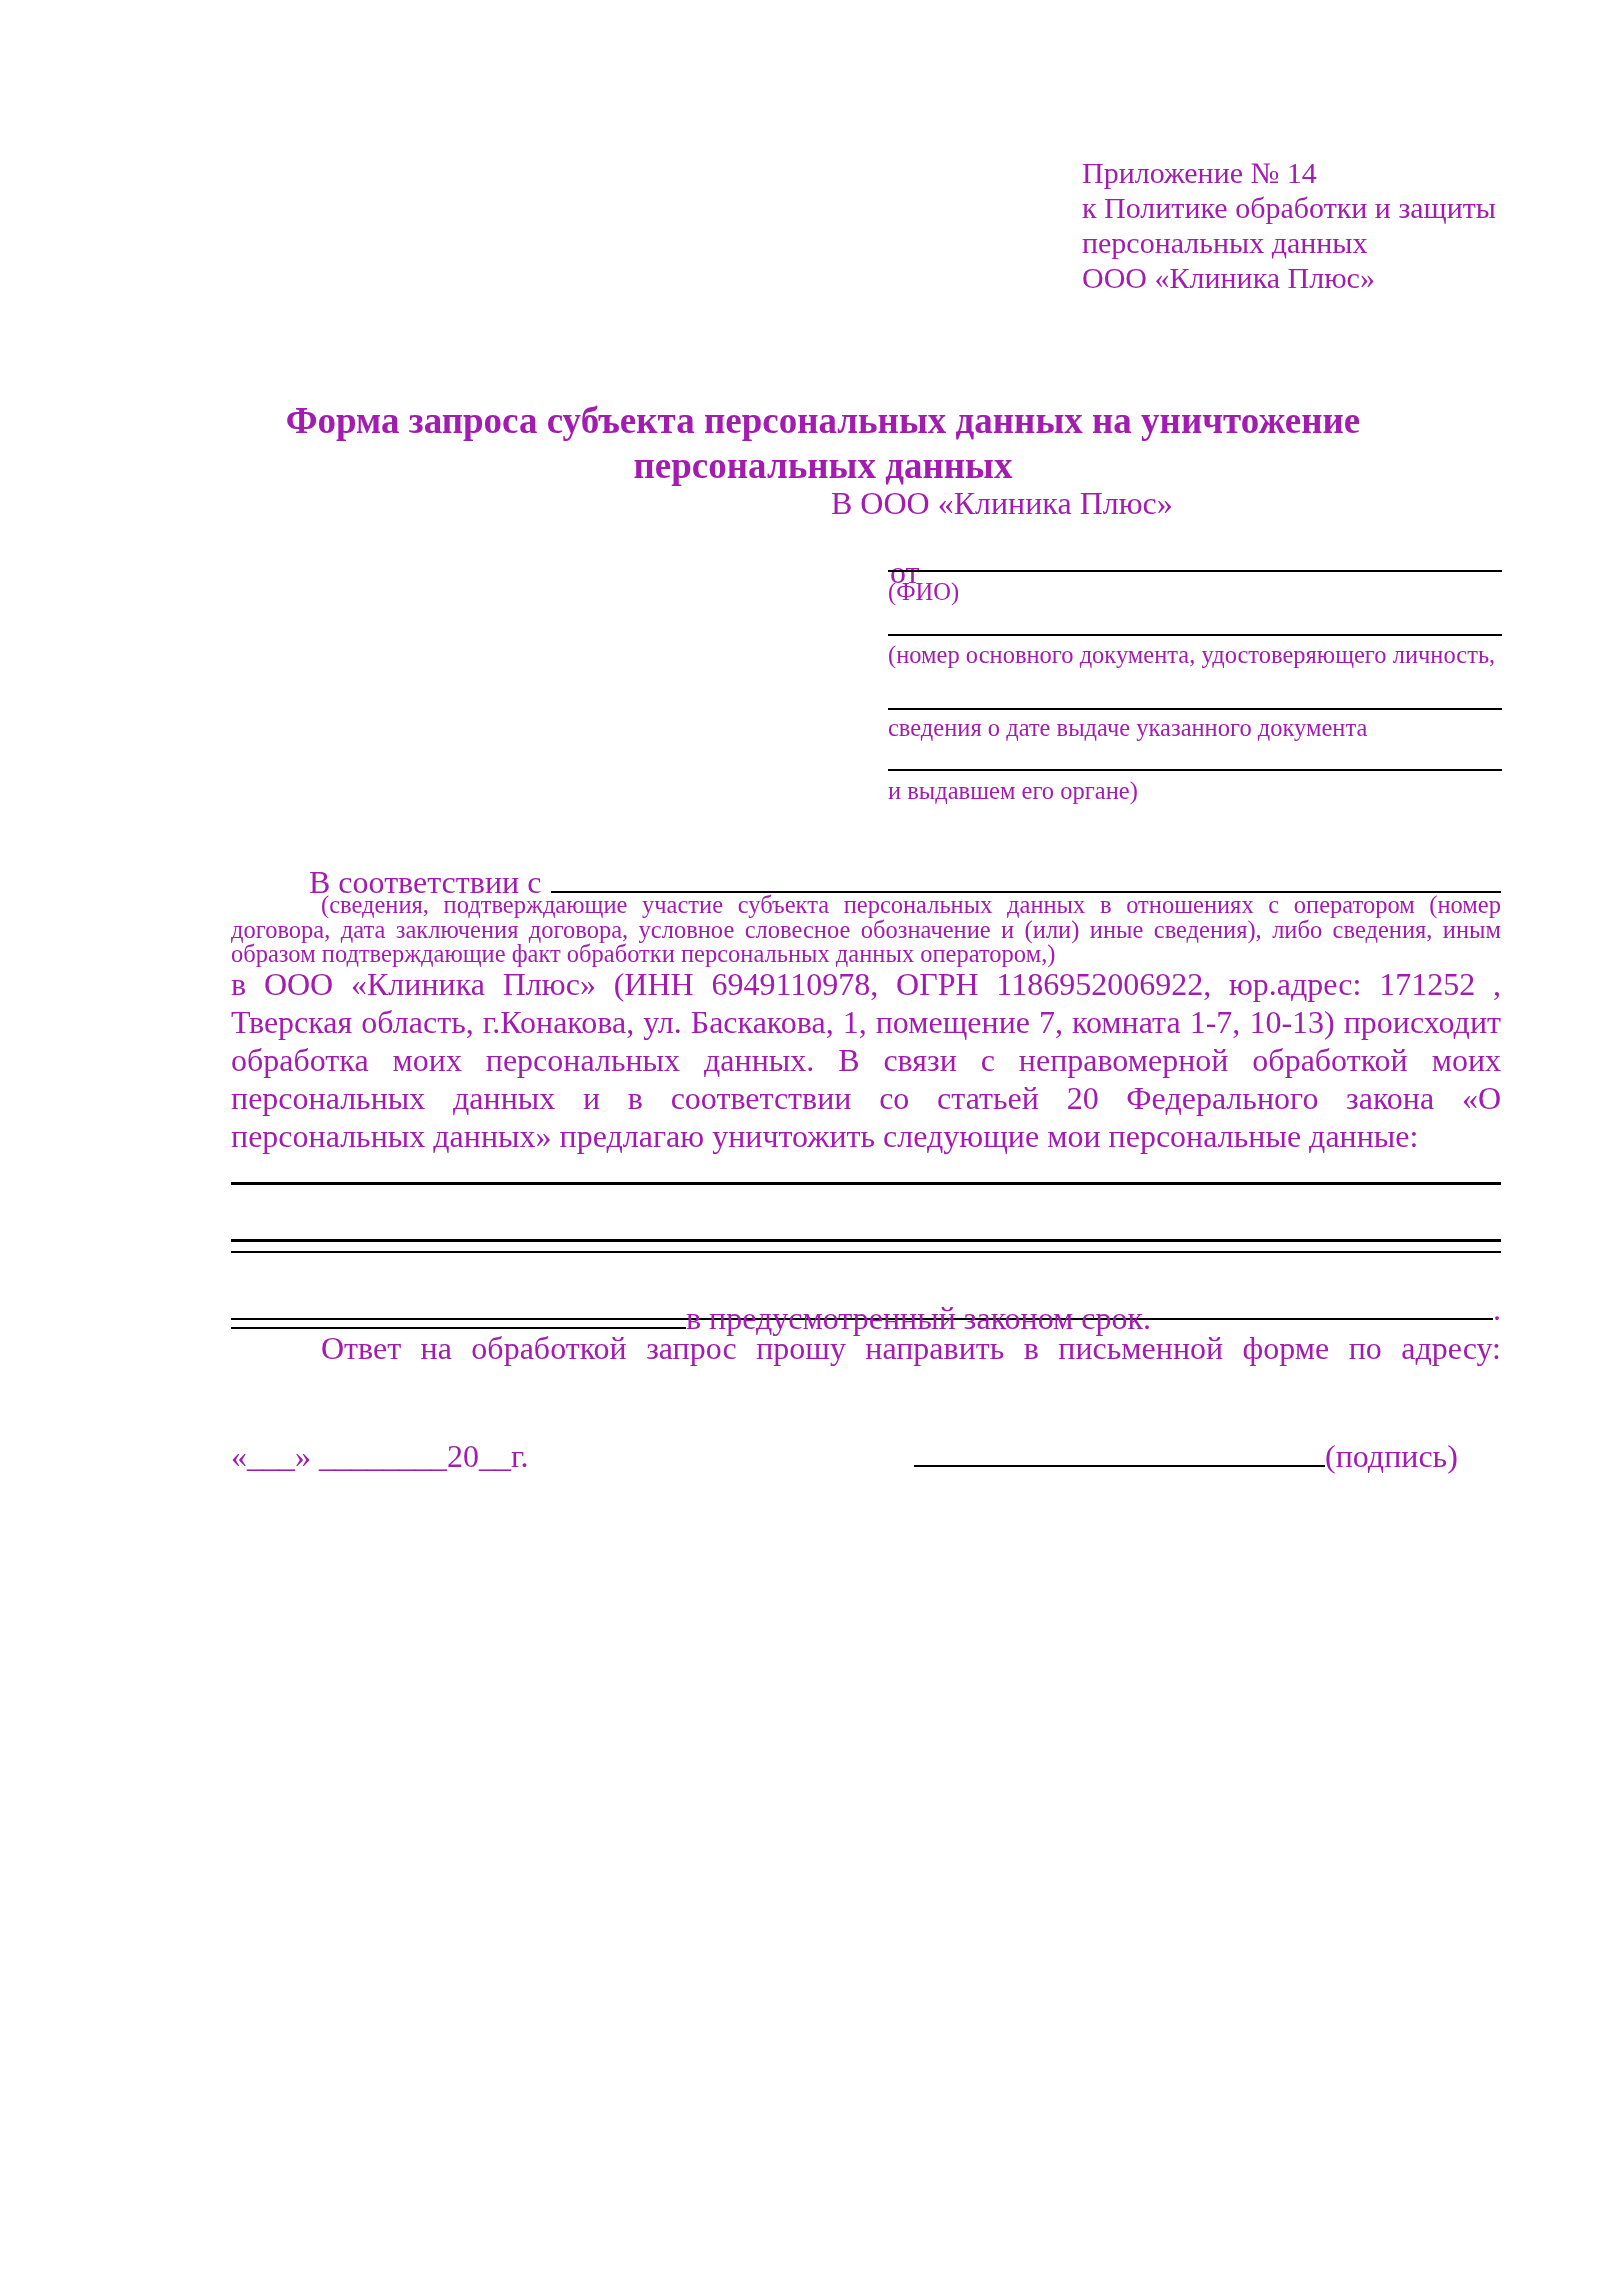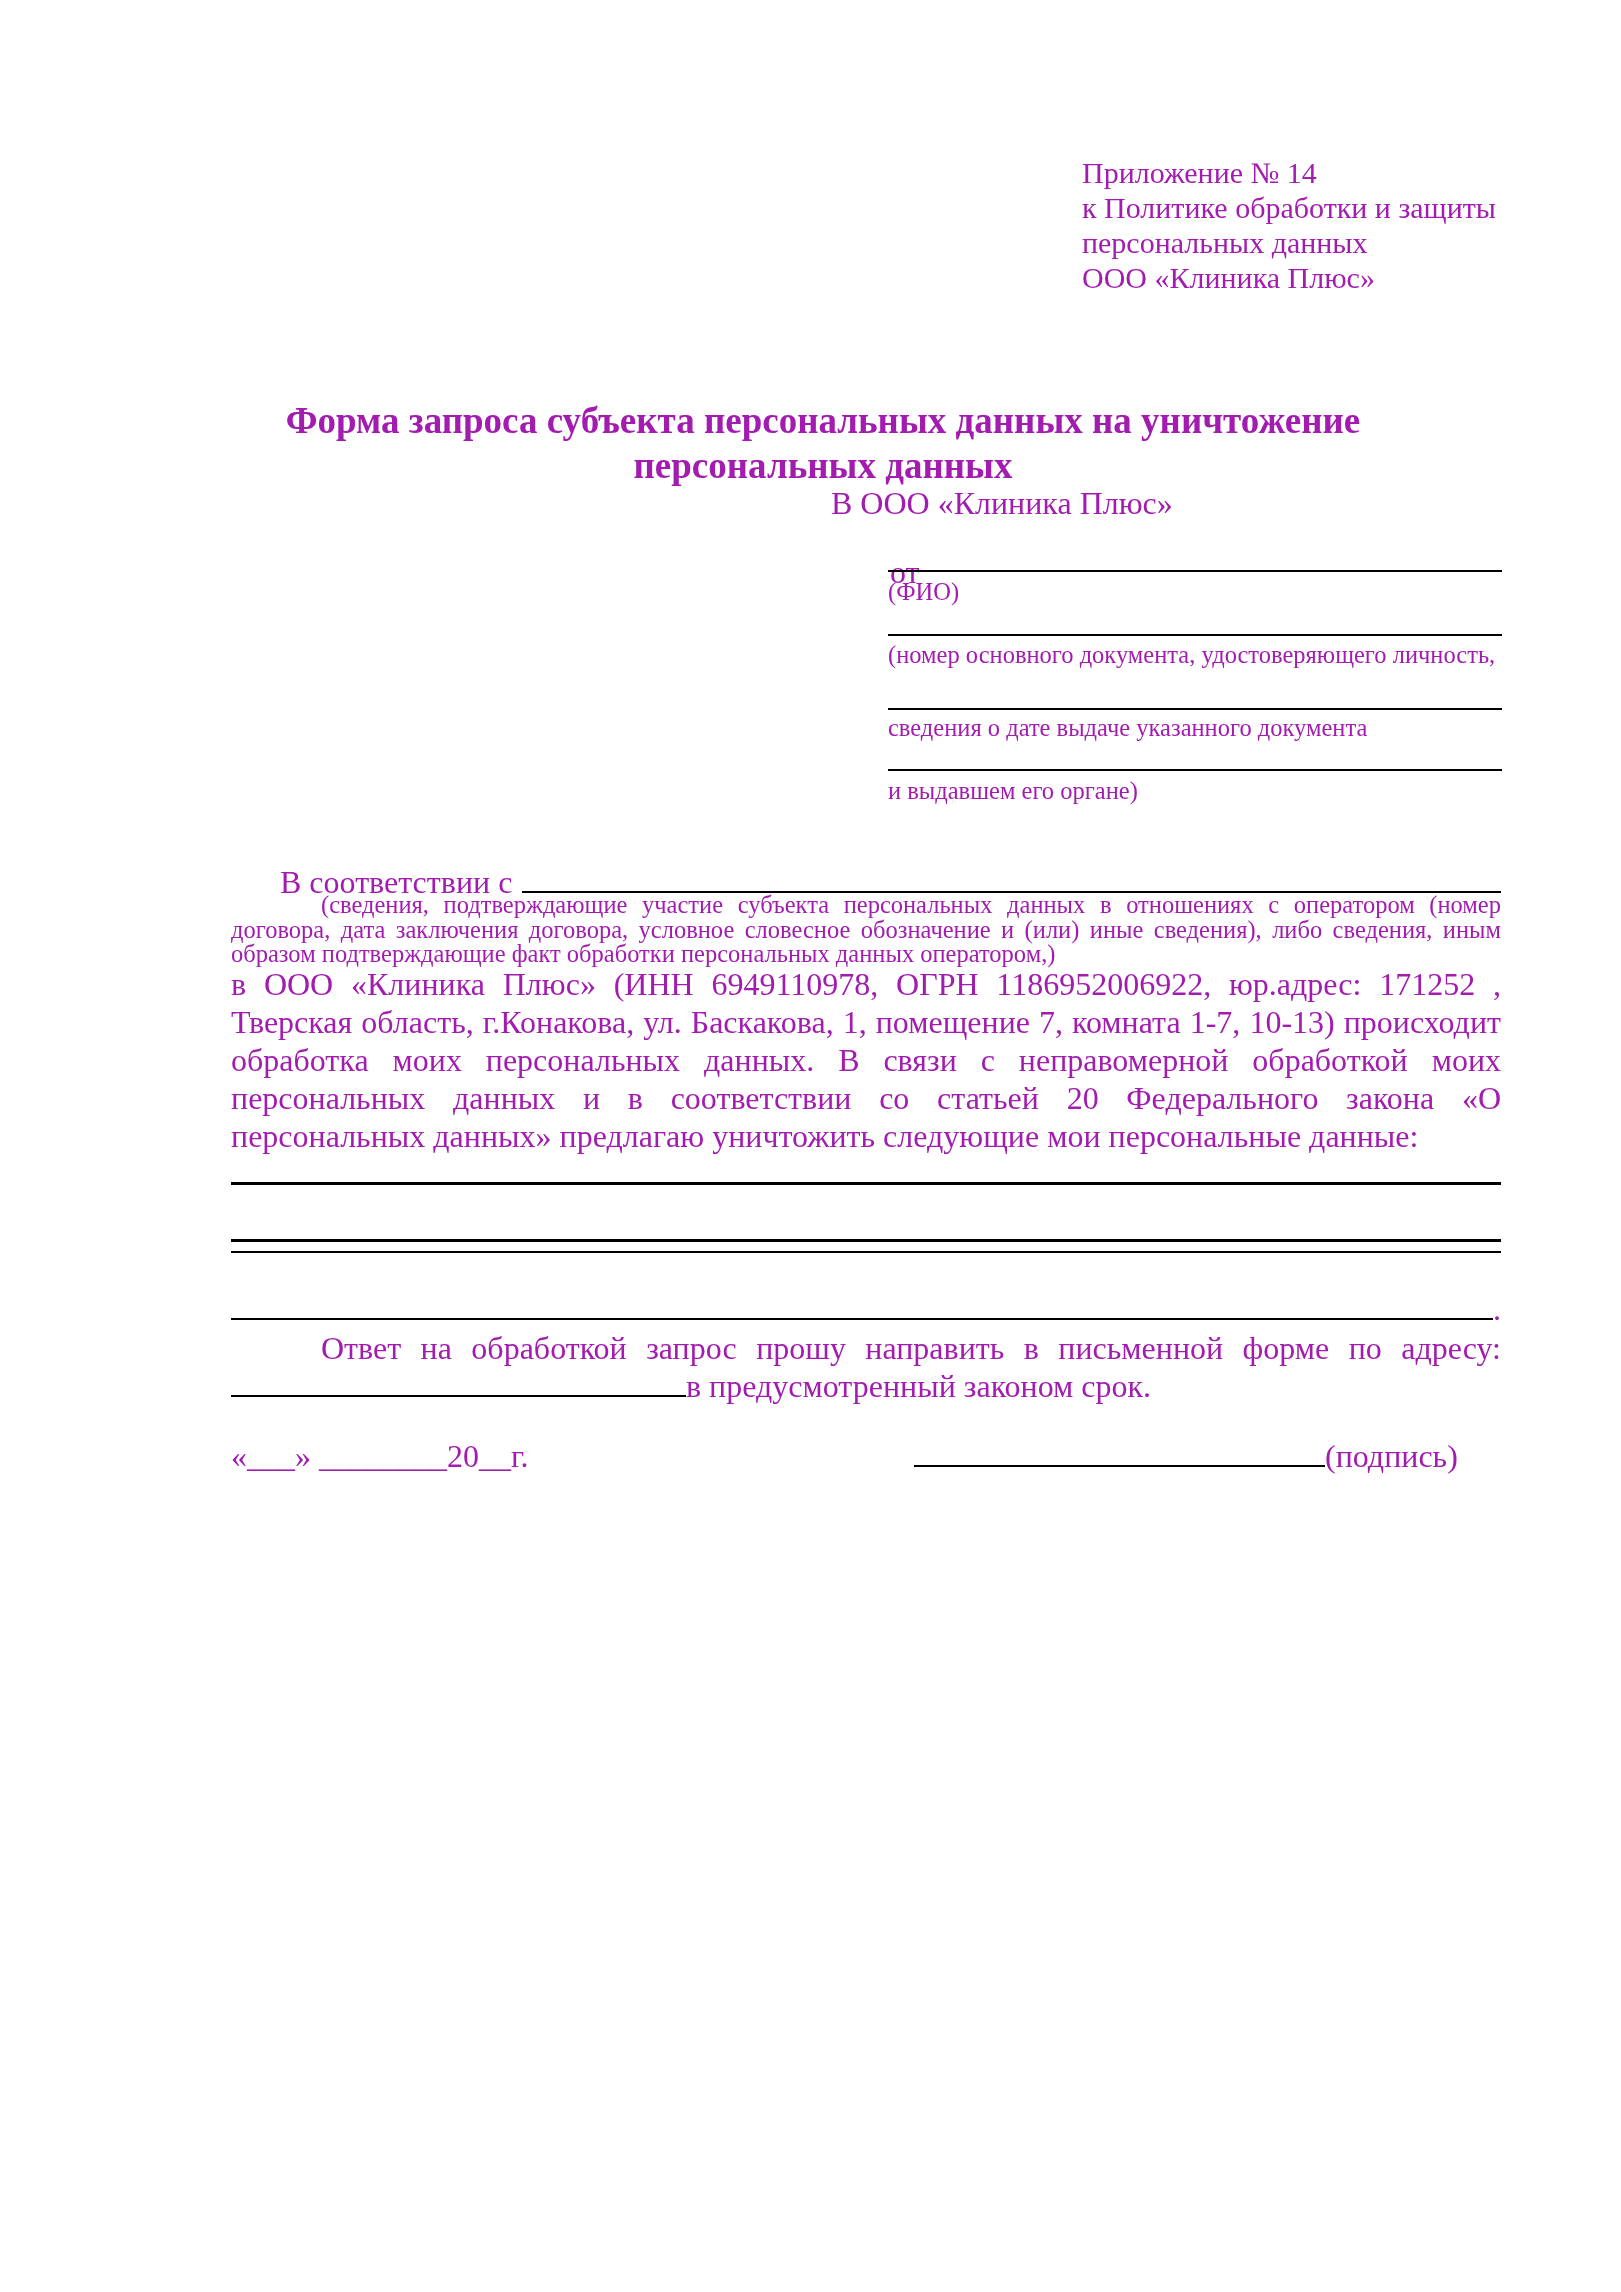--- a/index.html
+++ b/index.html
@@ -53,21 +53,21 @@
   <div class="abs rule" style="left:888px;top:634px;width:614px;"></div>
   <div class="abs small-font cap" style="left:888px;top:643px;width:614px;">(номер основного документа, удостоверяющего личность,</div>
 
   <div class="abs rule" style="left:888px;top:708px;width:614px;"></div>
   <div class="abs small-font cap" style="left:888px;top:716px;width:614px;">сведения о дате выдаче указанного документа</div>
 
   <div class="abs rule" style="left:888px;top:769px;width:614px;"></div>
   <div class="abs small-font cap" style="left:888px;top:779px;width:614px;">и выдавшем его органе)</div>
 
   <div class="abs body-font baseline-row" style="left:231px;top:863px;width:1270px;">
-    <span class="nowrap" style="margin-left:49px;margin-right:9.8px;">В соответствии с</span>
+    <span class="nowrap" style="margin-left:78px;margin-right:9.8px;">В соответствии с</span>
     <span class="fill"></span>
   </div>
 
   <div class="abs small-font just indent" style="left:231px;top:893px;width:1270px;">(сведения, подтверждающие участие субъекта персональных данных в отношениях с оператором (номер договора, дата заключения договора, условное словесное обозначение и (или) иные сведения), либо сведения, иным образом подтверждающие факт обработки персональных данных оператором,)</div>
 
   <div class="abs body-font just" style="left:231px;top:965px;width:1270px;">в ООО «Клиника Плюс» (ИНН 6949110978, ОГРН 1186952006922, юр.адрес: 171252 , Тверская область, г.Конакова, ул. Баскакова, 1, помещение 7, комната 1-7, 10-13) происходит обработка моих персональных данных. В связи с неправомерной обработкой моих персональных данных и в соответствии со статьей 20 Федерального закона «О персональных данных» предлагаю уничтожить следующие мои персональные данные:</div>
 
   <div class="abs rule-thick" style="left:231px;top:1182px;width:1270px;"></div>
   <div class="abs rule-thick" style="left:231px;top:1239px;width:1270px;"></div>
 
@@ -75,21 +75,21 @@
     <span class="fill"></span>
   </div>
 
   <div class="abs body-font baseline-row" style="left:231px;top:1290px;width:1270px;">
     <span class="fill"></span>
     <span>.</span>
   </div>
 
   <div class="abs body-font just-last indent" style="left:231px;top:1329px;width:1270px;">Ответ на обработкой запрос прошу направить в письменной форме по адресу:</div>
 
-  <div class="abs body-font" style="left:231px;top:1367px;width:1270px;">
+  <div class="abs body-font" style="left:231px;top:1299px;width:1270px;">
     <span class="ul" style="width:455px;"></span><span>в предусмотренный законом срок.</span>
   </div>
 
   <div class="abs body-font nowrap" style="left:231px;top:1437px;">«___» ________20__г.</div>
 
   <div class="abs body-font nowrap" style="left:914px;top:1437px;">
     <span class="ul" style="width:411px;"></span><span>(подпись)</span>
   </div>
 
 </div>

